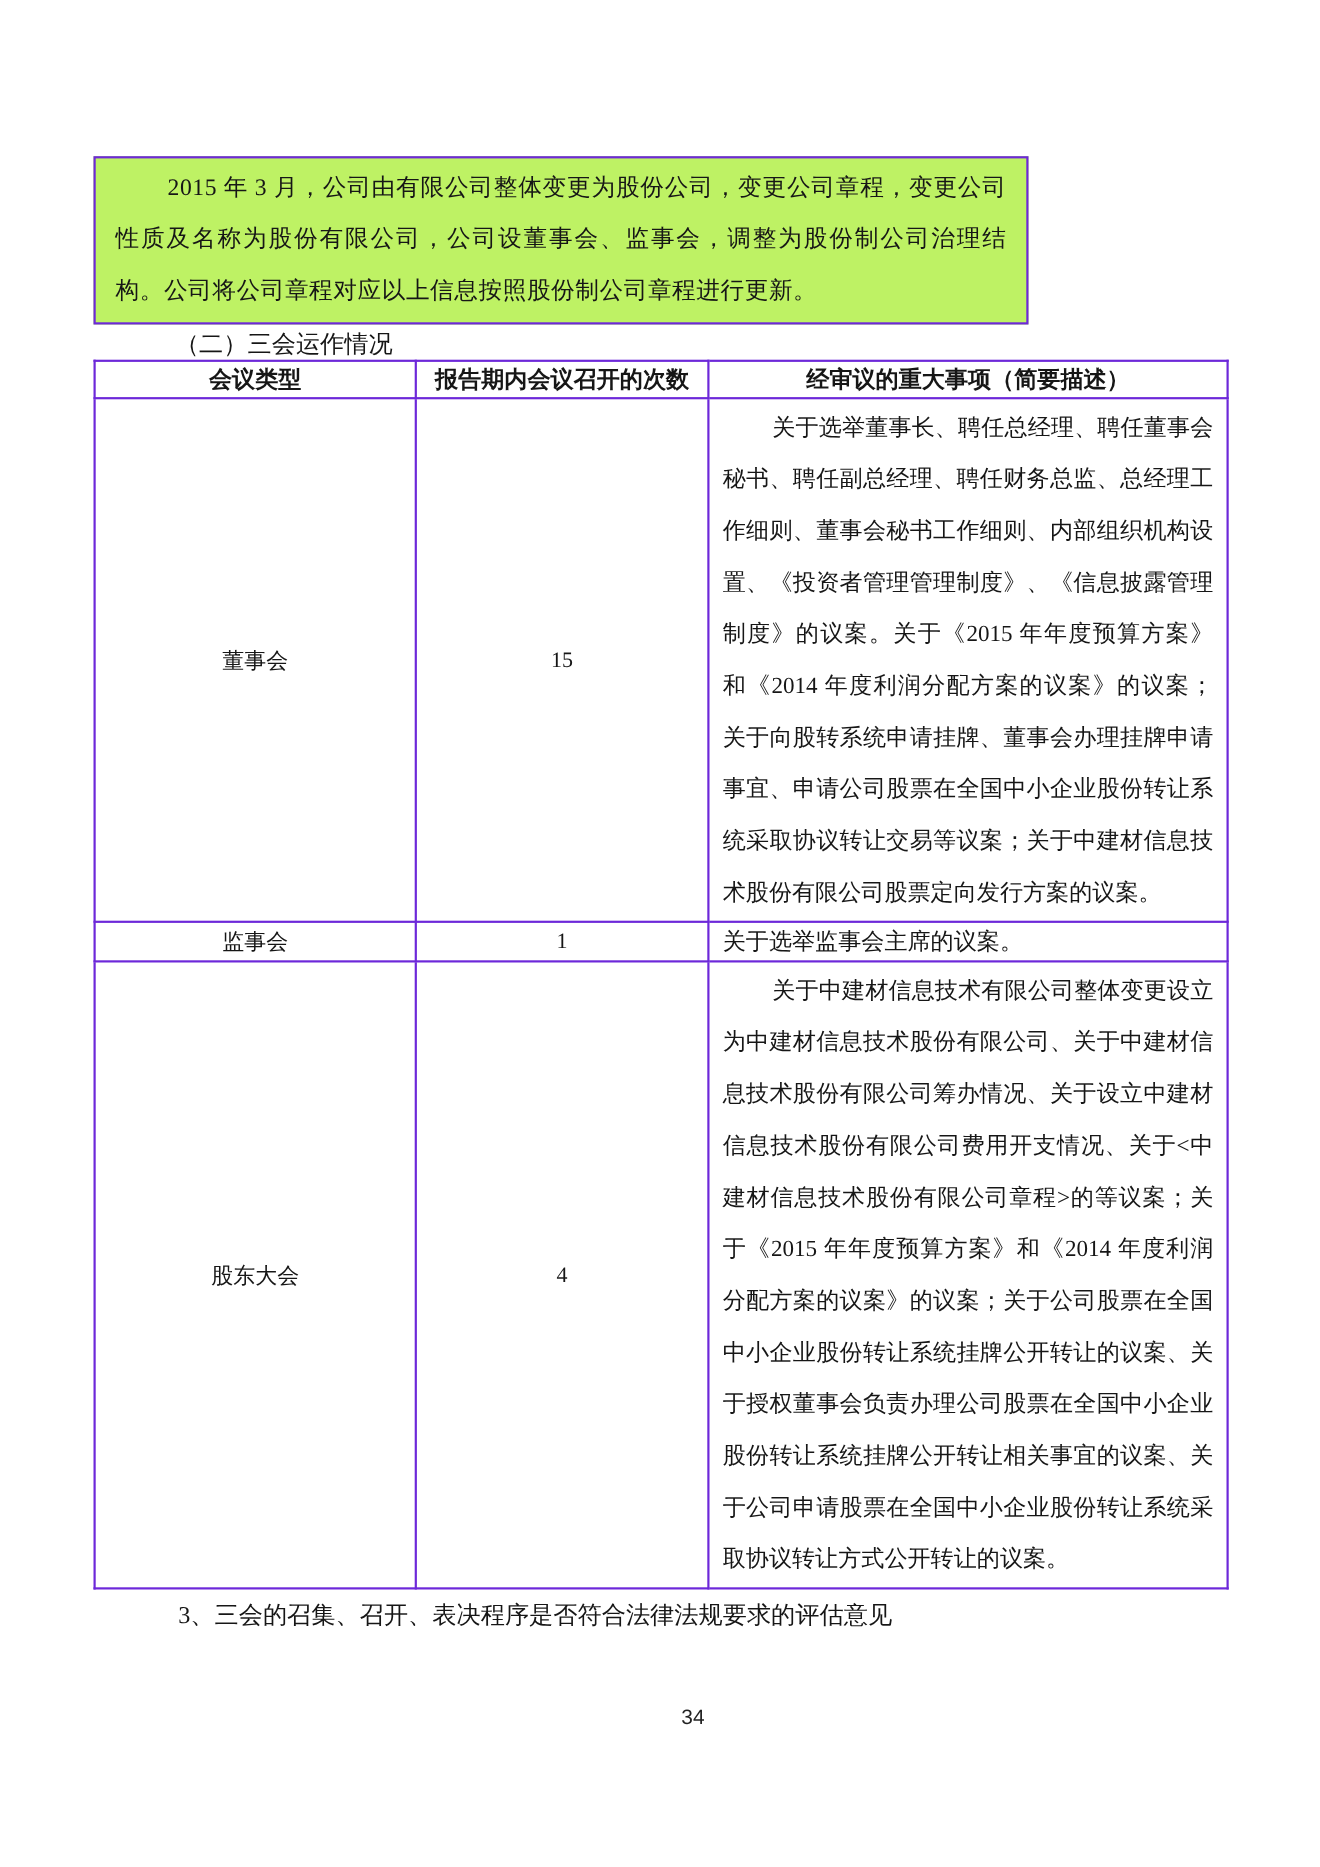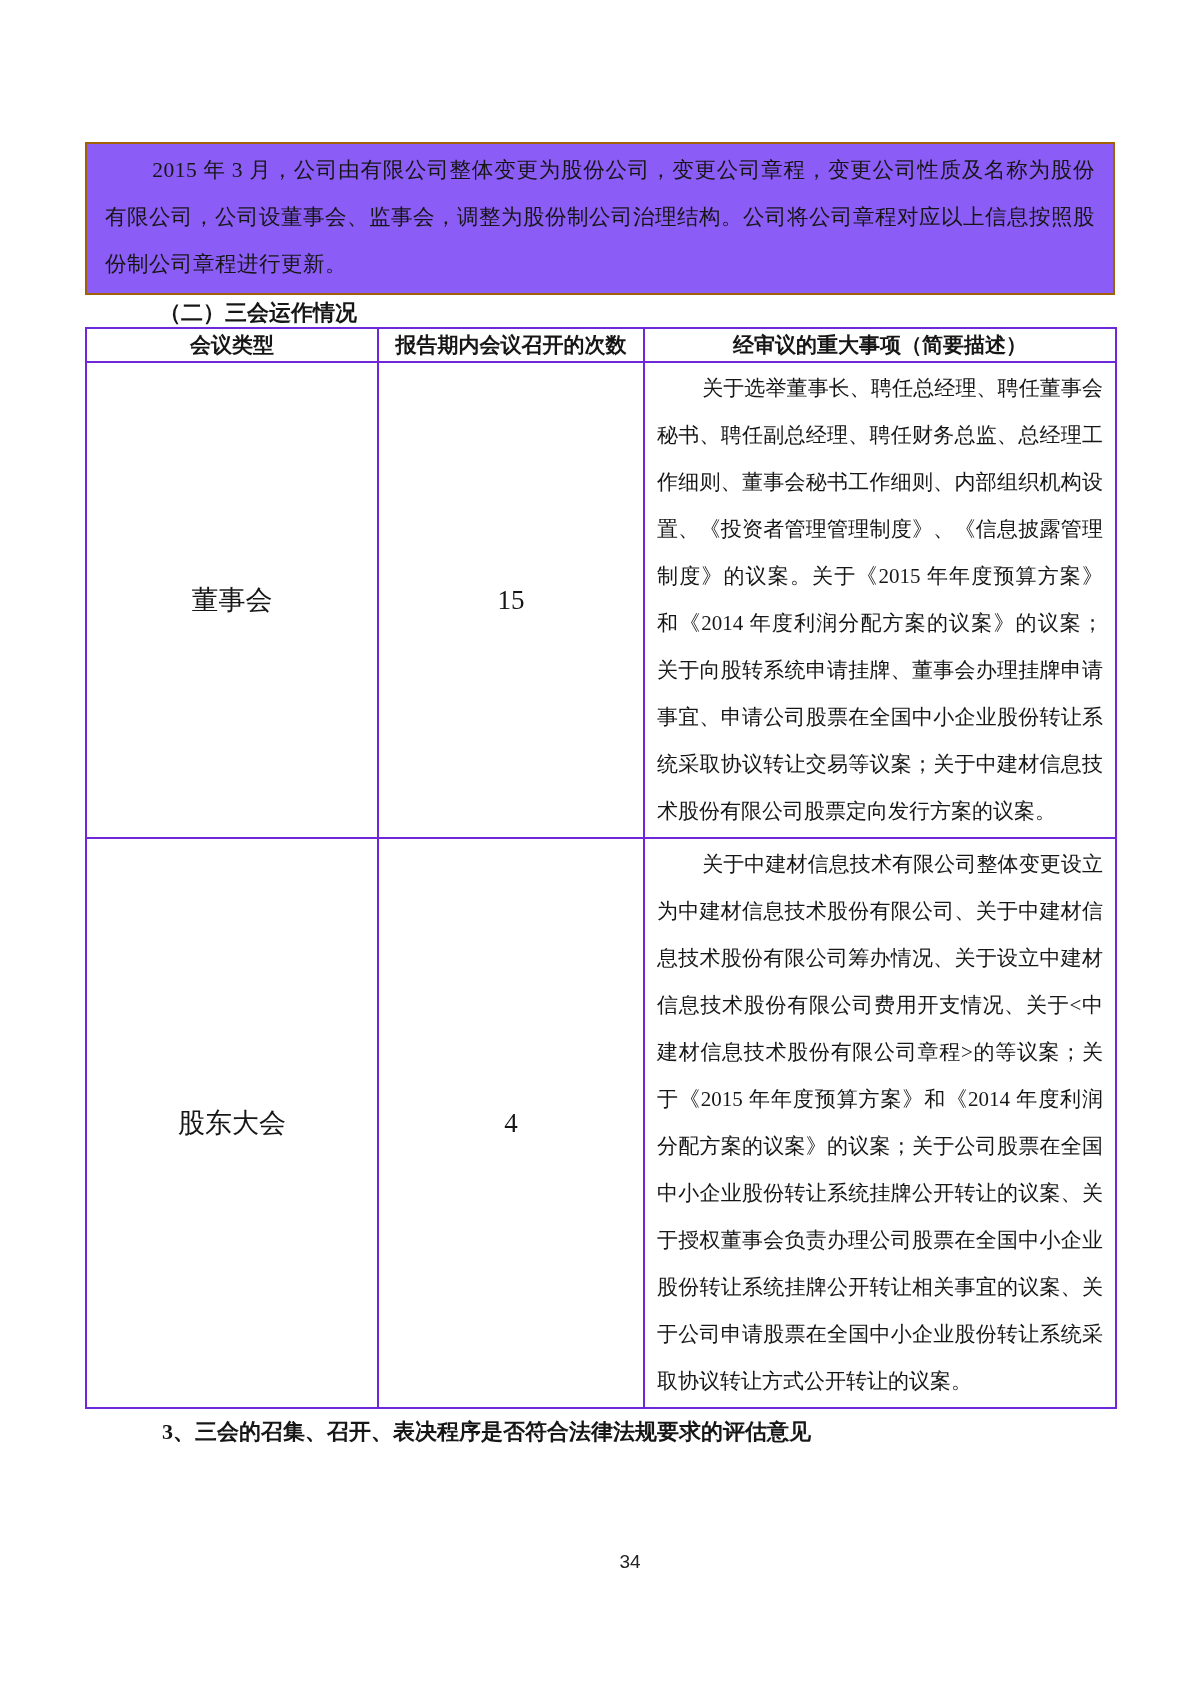--- a/index.html
+++ b/index.html
@@ -17,36 +17,36 @@
   }
   .doc {
     position: absolute;
     left: 85px;
     top: 0;
     width: 1030px;
   }
   
   .para-box {
     box-sizing: border-box;
-    width: 1030px;
-    border: 2px solid #a16207;
-    background: #8b5cf6;
+    width: 850px;
+    border: 2px solid #6d28d9;
+    background: #bef264;
     padding: 3px 18px 5px 18px;
   }
   .intro-box { margin-top: 142px; }
   .intro-box p {
     margin: 0;
     font-size: 21.5px;
     line-height: 47px;
     text-align: justify;
     text-indent: 2.2em;
     letter-spacing: 0.5px;
   }
   .heading {
-    font-weight: bold;
+    font-weight: normal;
     font-size: 22px;
     line-height: 28px;
     margin: 4px 0 0 74px;
   }
   .heading.sub { margin: 3px 0 3px 77px; }
   .heading.sub2 { margin: 9px 0 8px 77px; }
 
   table.meetings {
     border-collapse: collapse;
     table-layout: fixed;
@@ -61,21 +61,21 @@
     font-size: 21px;
     font-weight: bold;
     height: 32px;
     padding: 2px 2px;
     text-align: center;
     vertical-align: middle;
   }
   td.cell-type, td.cell-count {
     text-align: center;
     vertical-align: middle;
-    font-size: 27px;
+    font-size: 20px;
   }
   td.cell-matters {
     padding: 2px 12px;
     font-size: 21px;
     line-height: 47px;
     text-align: justify;
     vertical-align: middle;
   }
   td.cell-matters.indent { text-indent: 2.15em; }
   tr.row-board   { height: 469px; }
@@ -130,20 +130,25 @@
         <th>报告期内会议召开的次数</th>
         <th>经审议的重大事项（简要描述）</th>
       </tr>
     </thead>
     <tbody>
       <tr class="row-board">
         <td class="cell-type">董事会</td>
         <td class="cell-count">15</td>
         <td class="cell-matters indent">关于选举董事长、聘任总经理、聘任董事会秘书、聘任副总经理、聘任财务总监、总经理工作细则、董事会秘书工作细则、内部组织机构设置、《投资者管理管理制度》、《信息披露管理制度》的议案。关于《2015 年年度预算方案》和《2014 年度利润分配方案的议案》的议案；关于向股转系统申请挂牌、董事会办理挂牌申请事宜、申请公司股票在全国中小企业股份转让系统采取协议转让交易等议案；关于中建材信息技术股份有限公司股票定向发行方案的议案。</td>
       </tr>
+      <tr class="row-super">
+        <td class="cell-type">监事会</td>
+        <td class="cell-count">1</td>
+        <td class="cell-matters">关于选举监事会主席的议案。</td>
+      </tr>
       <tr class="row-share">
         <td class="cell-type">股东大会</td>
         <td class="cell-count">4</td>
         <td class="cell-matters indent">关于中建材信息技术有限公司整体变更设立为中建材信息技术股份有限公司、关于中建材信息技术股份有限公司筹办情况、关于设立中建材信息技术股份有限公司费用开支情况、关于&lt;中建材信息技术股份有限公司章程&gt;的等议案；关于《2015 年年度预算方案》和《2014 年度利润分配方案的议案》的议案；关于公司股票在全国中小企业股份转让系统挂牌公开转让的议案、关于授权董事会负责办理公司股票在全国中小企业股份转让系统挂牌公开转让相关事宜的议案、关于公司申请股票在全国中小企业股份转让系统采取协议转让方式公开转让的议案。</td>
       </tr>
     </tbody>
   </table>
 
   <div class="heading sub2">3、三会的召集、召开、表决程序是否符合法律法规要求的评估意见</div>
 

